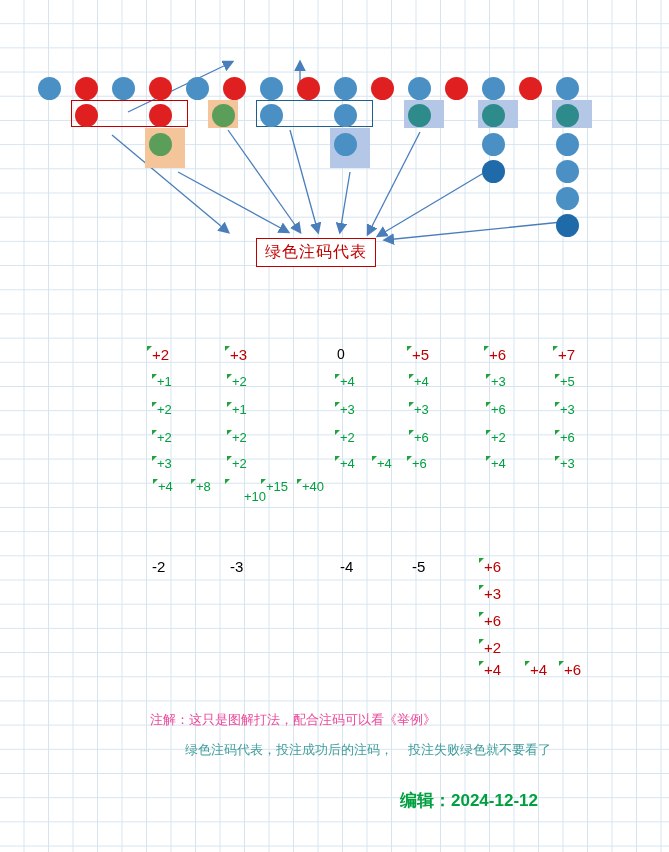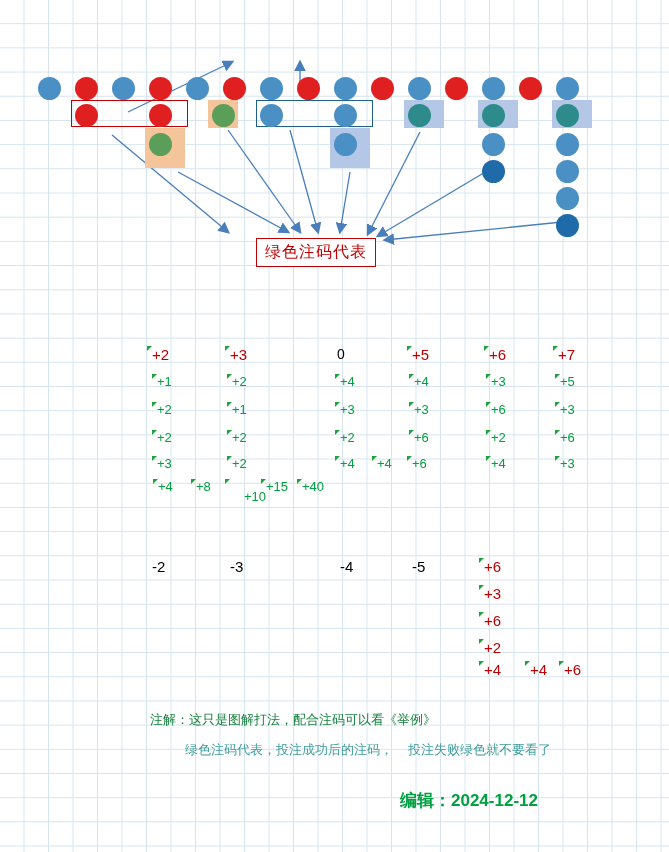--- a/index.html
+++ b/index.html
@@ -213,19 +213,19 @@
   <div class="num r" style="left:484px;top:612px;font-size:15px;">+6</div>
   <div class="tri" style="left:479px;top:639px;"></div>
   <div class="num r" style="left:484px;top:639px;font-size:15px;">+2</div>
   <div class="tri" style="left:479px;top:661px;"></div>
   <div class="num r" style="left:484px;top:661px;font-size:15px;">+4</div>
   <div class="tri" style="left:525px;top:661px;"></div>
   <div class="num r" style="left:530px;top:661px;font-size:15px;">+4</div>
   <div class="tri" style="left:559px;top:661px;"></div>
   <div class="num r" style="left:564px;top:661px;font-size:15px;">+6</div>
 
-  <div class="note" style="left:150px;top:711px;color:#15803d;font-size:13px;">注解：这只是图解打法，配合注码可以看《举例》</div>
+  <div class="note" style="left:150px;top:711px;color:#ec4899;font-size:13px;">注解：这只是图解打法，配合注码可以看《举例》</div>
   <div class="note" style="left:185px;top:741px;color:#3f9c9c;font-size:13px;">绿色注码代表，投注成功后的注码，</div>
   <div class="note" style="left:408px;top:741px;color:#3f9c9c;font-size:13px;">投注失败绿色就不要看了</div>
 
   <div class="note" style="left:400px;top:789px;color:#00a040;font-size:17px;font-weight:bold;">编辑：2024-12-12</div>
 
 </div>
 
 </body></html>

